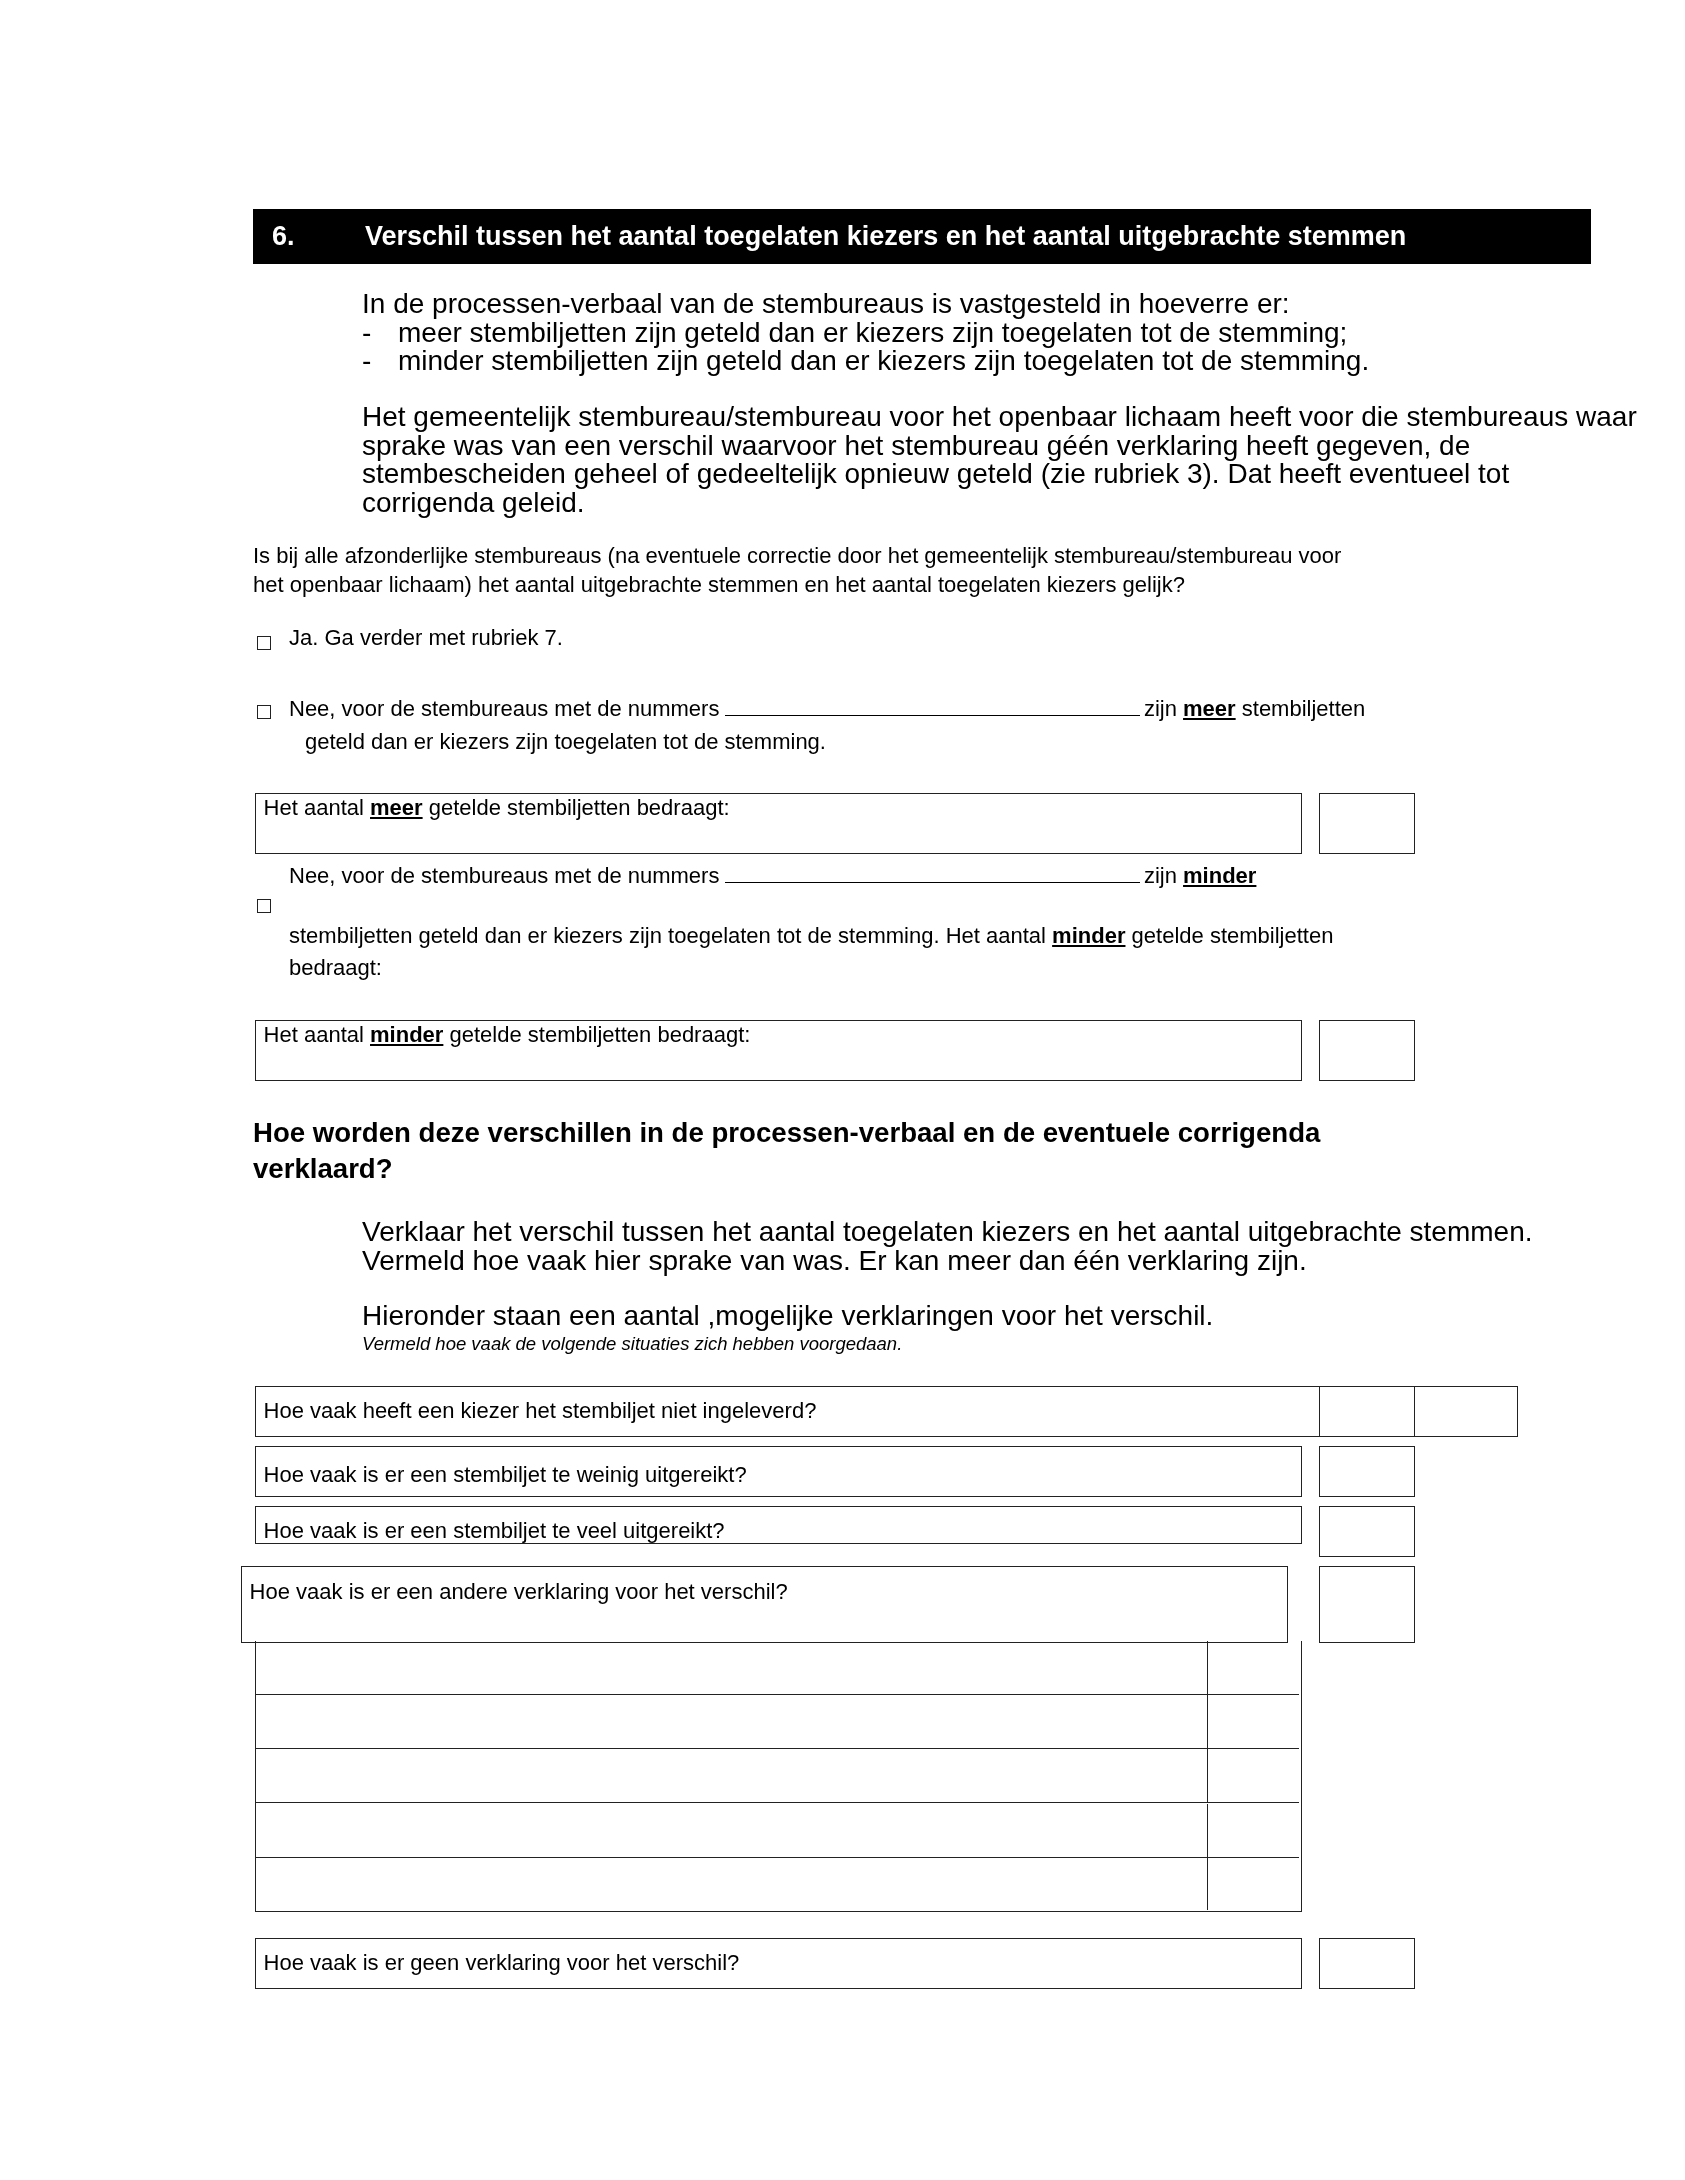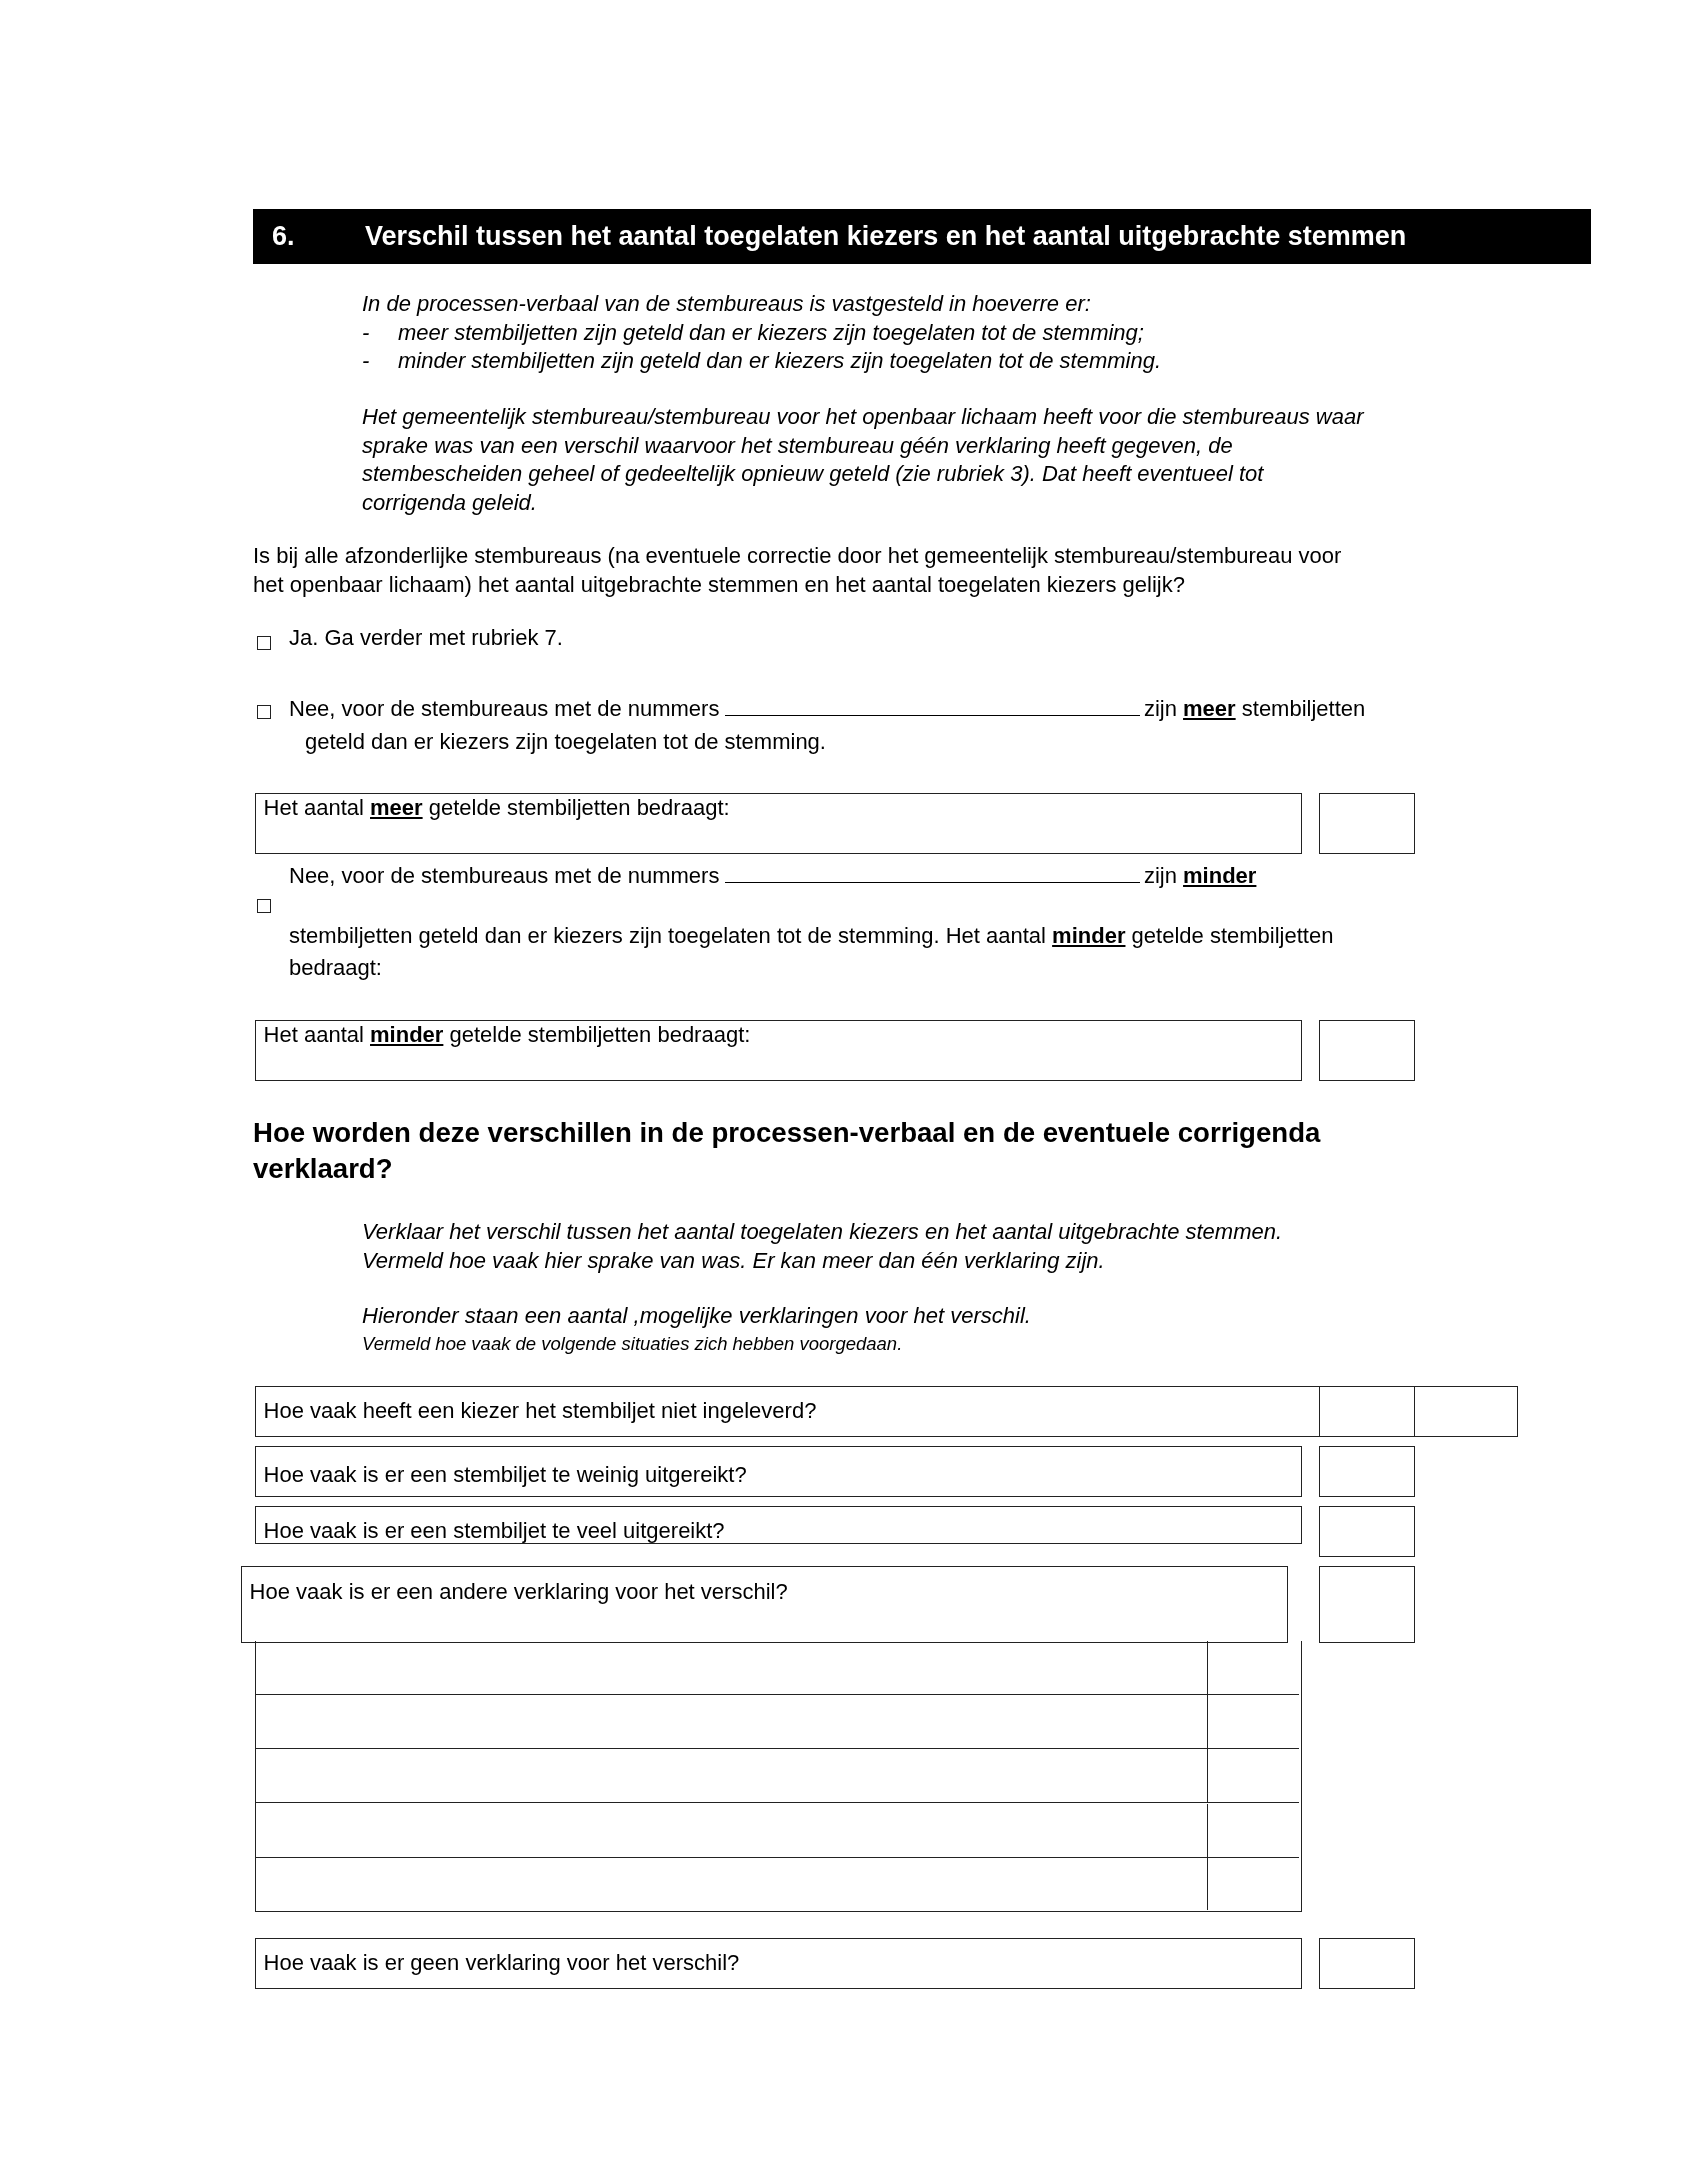--- a/index.html
+++ b/index.html
@@ -1,21 +1,21 @@
 <!DOCTYPE html>
 <html style="font-size:15px"><head>
 <meta charset="utf-8">
 <style>
   html, body { margin: 0; padding: 0; background: #ffffff; }
   body { width: 1685px; height: 2181px; position: relative; font-family: "Liberation Sans", sans-serif; color: #000; overflow: hidden; }
   .abs { position: absolute; }
   .header-bar { left: 253px; top: 209px; width: 1338px; height: 55px; background: #000; color: #fff; font-weight: bold; font-size: 27px; }
   .header-bar .num { position: absolute; left: 19px; top: 12.4px; }
   .header-bar .title { position: absolute; left: 112px; top: 12.4px; white-space: nowrap; }
-  .it { font-style: italic; font-size: 22px; line-height: 28.5px; white-space: nowrap; }
+  .it { font-size: 28px; line-height: 28.5px; white-space: nowrap; }
   .txt { font-size: 22px; line-height: 28.5px; white-space: nowrap; }
   .dash { display: inline-block; width: 36px; }
   .cb { width: 14.3px; height: 14.3px; border: 1.5px solid #222; box-sizing: border-box; }
   .blank { display: inline-block; width: 415px; border-bottom: 1.9px solid #000; height: 23px; vertical-align: baseline; margin: 0 3.8px 0 5.7px; }
   .u { font-weight: bold; text-decoration: underline; }
   .box { border: 1.9px solid #222; box-sizing: border-box; background: #fff; }
   .box .lbl { position: absolute; left: 7.6px; font-size: 22px; white-space: nowrap; }
   .heading { font-weight: bold; font-size: 27.6px; line-height: 36px; }
   .small-it { font-style: italic; font-size: 18.5px; white-space: nowrap; }
 </style>

